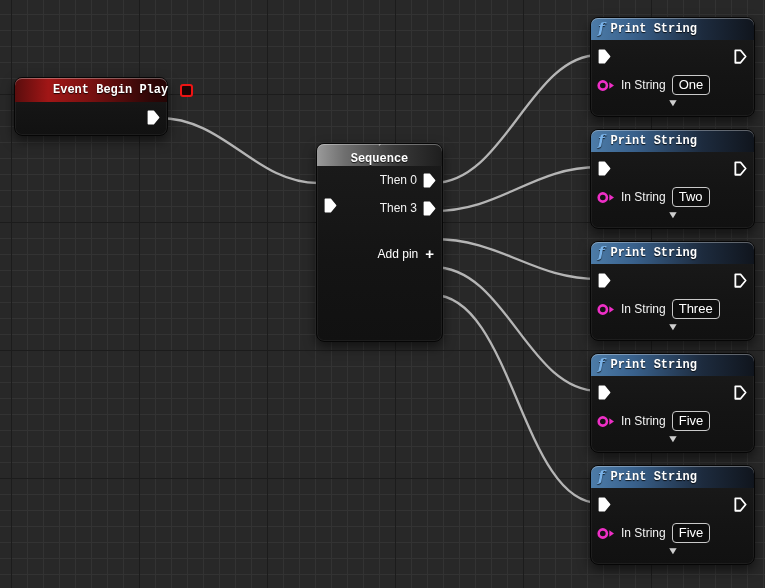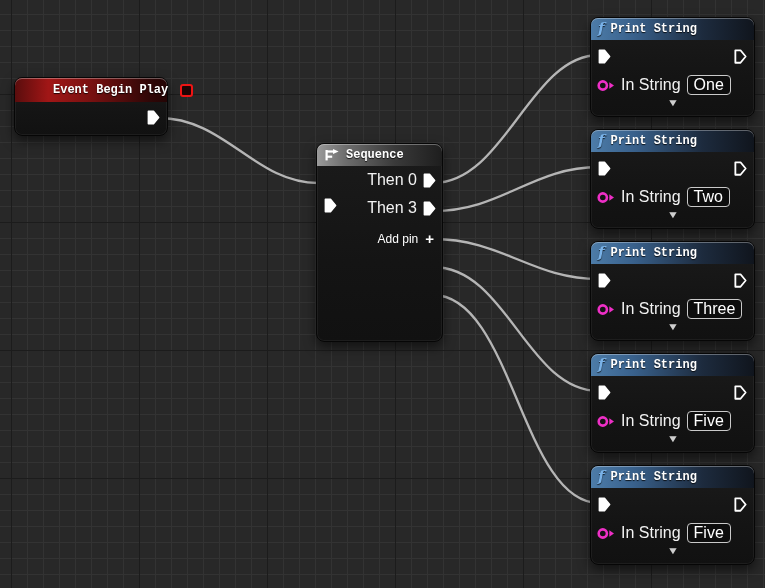--- a/index.html
+++ b/index.html
@@ -26,47 +26,47 @@
     box-shadow:0 5px 12px rgba(0,0,0,.55), inset 0 0 0 1px rgba(255,255,255,.05);
   }
   .hdr{
     display:flex;align-items:center;gap:6px;padding:0 7px;height:22px;
     border-radius:7px 7px 0 0;color:#fff;font-size:12px;font-weight:bold;
     box-shadow:inset 0 1px 0 rgba(255,255,255,.32);
     text-shadow:0 1px 1px rgba(0,0,0,.8);
     white-space:nowrap;
   }
   .hdr-print{background:linear-gradient(90deg,var(--print-header-left,#4d7ca8) 0%,#39618c 26%,#1d2b3e 68%,#10151d 100%);}
-  .hdr-seq{background:linear-gradient(90deg,var(--sequence-header-left,#9a9a9a) 0%,#6f6f6f 22%,#3a3a3a 62%,#1e1e1e 100%);}
+  .hdr-seq{background:linear-gradient(90deg,var(--sequence-header-left,#9a9a9a) 0%,#6f6f6f 22%,#3a3a3a 62%,#1e1e1e 100%);flex-direction:column;}
   .hdr-event{height:24px;background:linear-gradient(90deg,#5a0d0d 0%,var(--event-header-red,#a11616) 22%,#7c1111 48%,#300707 88%,#240505 100%);padding-left:32px;}
   .hdr-title{flex:0 0 auto;font-family:Liberation Mono, monospace;}
   .hdr-spacer{flex:1;}
 
   .ficon{font-family:"DejaVu Serif",serif;font-style:italic;font-weight:bold;font-size:15px;color:#79b2e8;line-height:1;margin-top:-2px;}
   .icon-svg{display:block;}
   .redbox{width:9px;height:9px;border:2px solid #ef1414;border-radius:3px;background:#200404;flex:0 0 auto;}
 
   .pin{display:block;flex:0 0 auto;}
-  .pin-label{font-size:16px;color:#f2f2f2;white-space:nowrap;}
+  .pin-label{font-size:12px;color:#f2f2f2;white-space:nowrap;}
 
   
   .pbody{position:relative;height:76px;}
   .exec-row{display:flex;justify-content:space-between;align-items:center;height:32px;padding:0 7px;}
   .str-row{display:flex;align-items:center;gap:6px;height:26px;padding:0 6px;color:var(--string-pin,#ee2fc6);}
   .valbox{
     display:inline-block;border:1px solid var(--value-box-border,#c9c9c9);border-radius:4px;
-    background:#0d0d0d;color:#fff;font-size:16px;line-height:15px;padding:1px 6px 2px;
+    background:#0d0d0d;color:#fff;font-size:13px;line-height:15px;padding:1px 6px 2px;
   }
   .chev-row{display:flex;justify-content:center;align-items:flex-start;height:18px;}
   .chev{font-size:10px;color:#cfcfcf;line-height:10px;transform:scaleX(1.25);cursor:pointer;}
 
   
   .seq-body{position:relative;}
   .seq-row{display:flex;justify-content:flex-end;align-items:center;gap:6px;height:28px;padding-right:6px;}
-  .addpin-row{display:flex;justify-content:flex-end;align-items:center;gap:7px;height:26px;padding-right:8px;margin-top:4px;color:#fff;font-size:12px;}
+  .addpin-row{display:flex;justify-content:flex-end;align-items:center;gap:7px;height:26px;padding-right:8px;margin-top:19px;color:#fff;font-size:12px;}
   .plus{font-weight:bold;font-size:15px;line-height:14px;color:#fff;}
   .seq-inpin{position:absolute;left:7px;top:32px;}
 
   
   .event-body{position:relative;height:32px;}
   .event-outpin{position:absolute;right:7px;top:8px;}
 </style>
 </head>
 <body>
 

